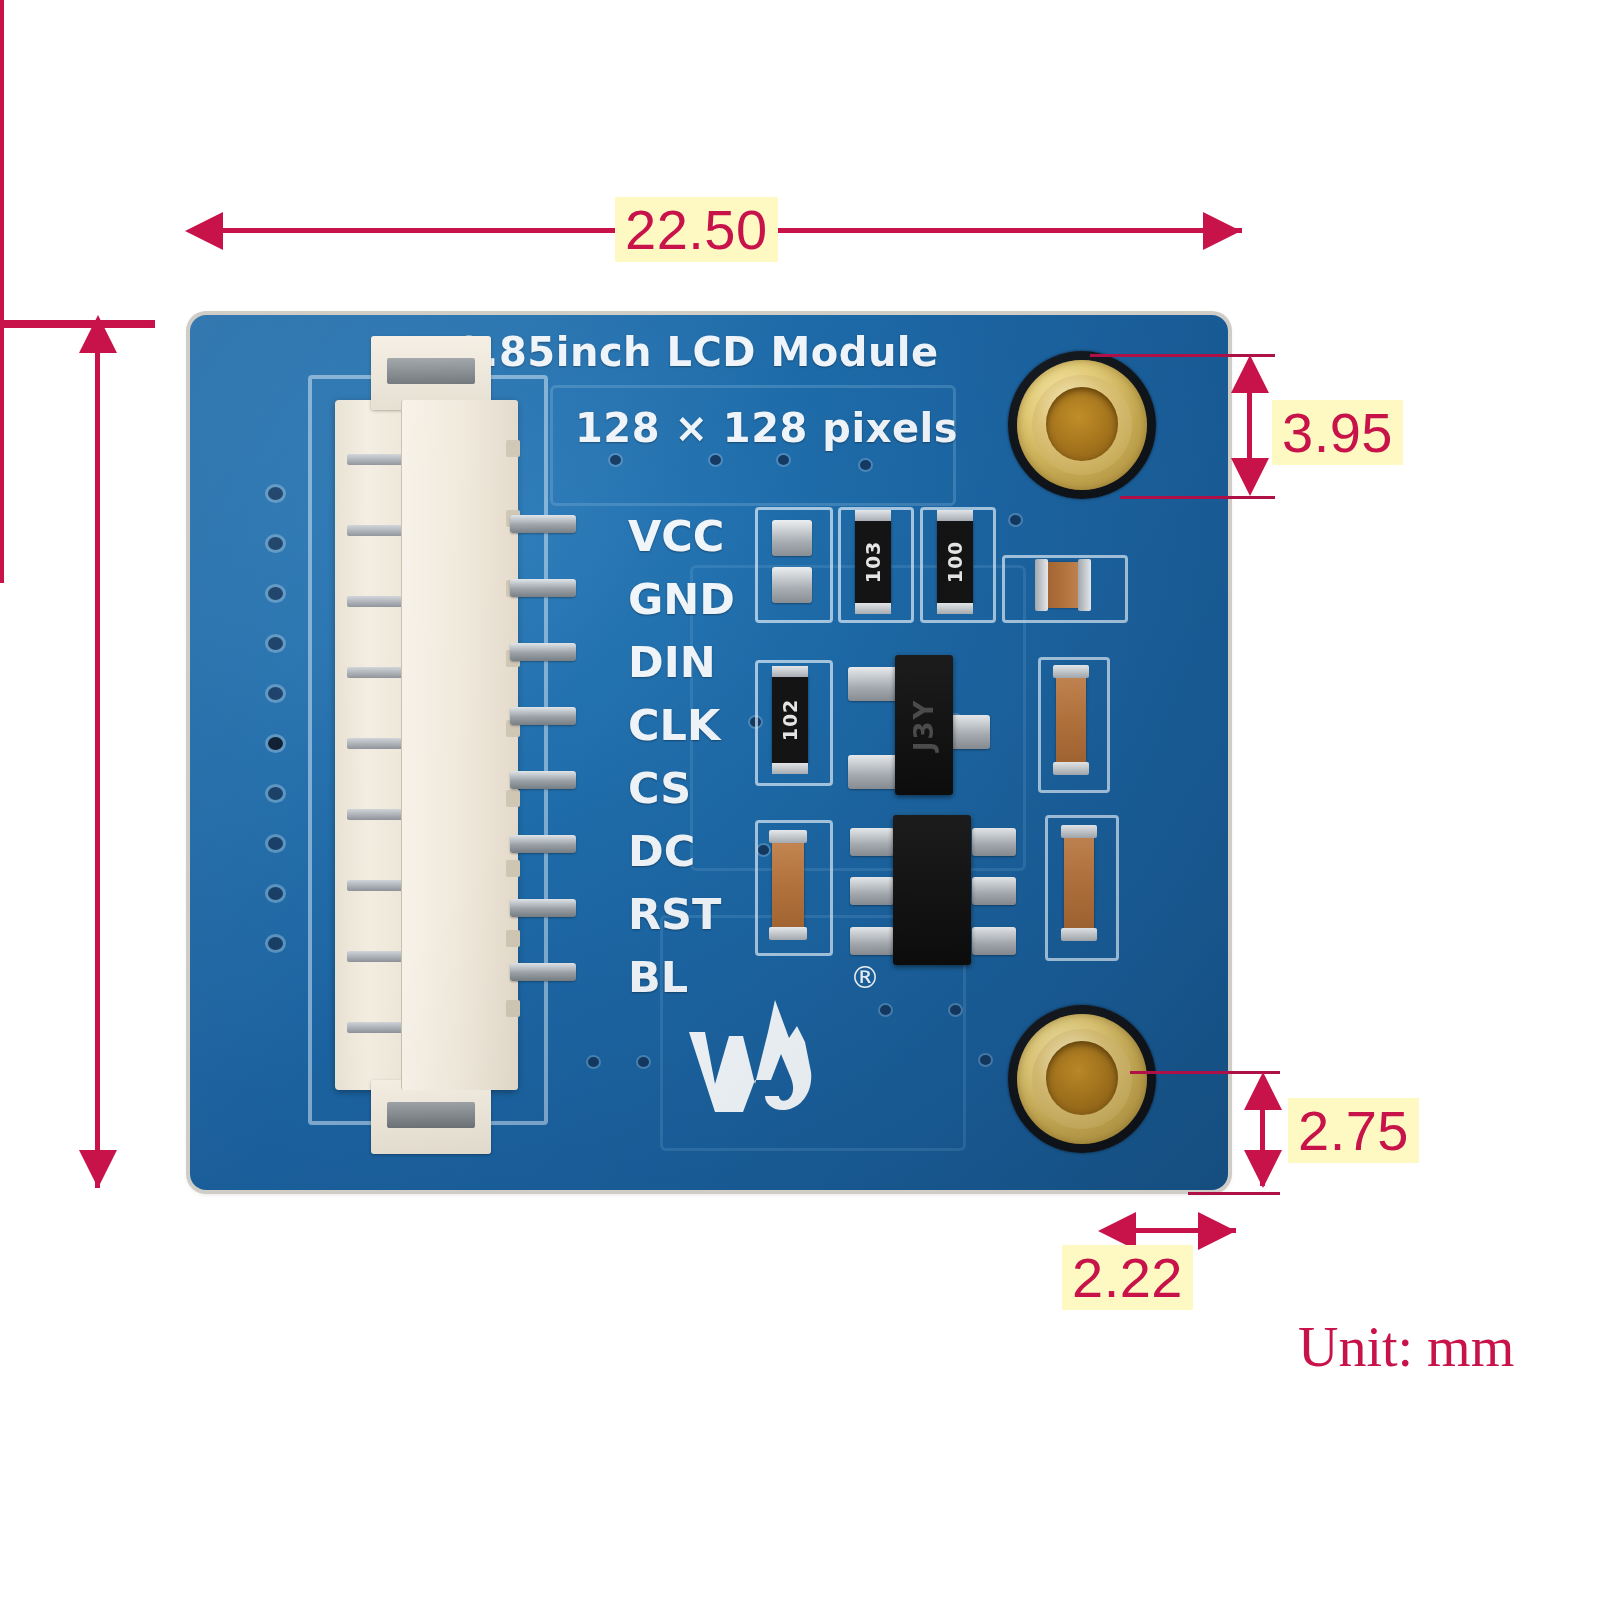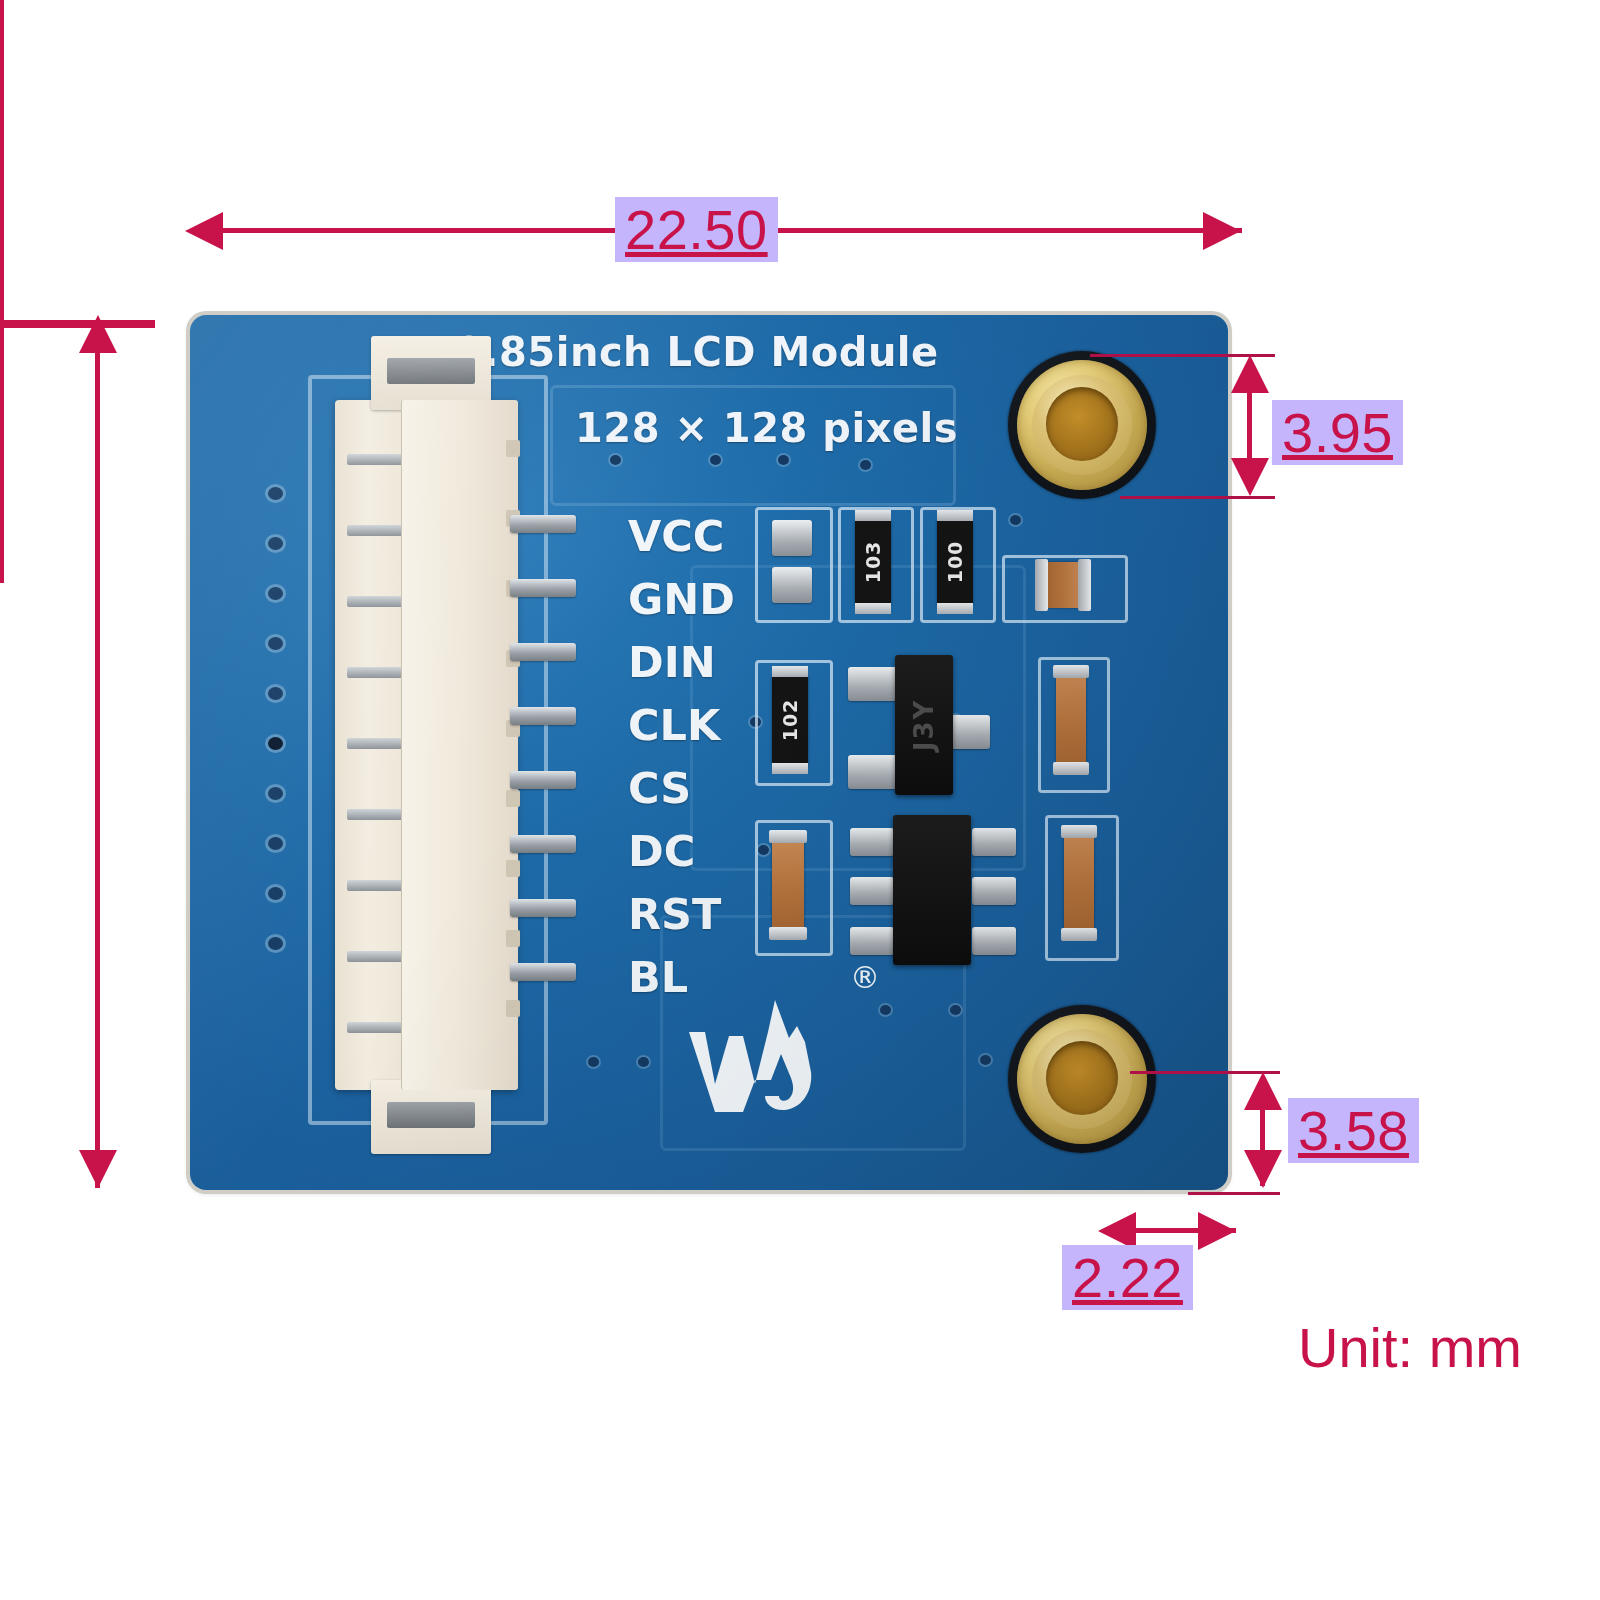--- a/index.html
+++ b/index.html
@@ -156,25 +156,25 @@
               border-right:38px solid #c8134a;}
   .arrow.right{border-top:19px solid transparent;border-bottom:19px solid transparent;
                border-left:38px solid #c8134a;}
   .arrow.up{border-left:19px solid transparent;border-right:19px solid transparent;
             border-bottom:38px solid #c8134a;}
   .arrow.down{border-left:19px solid transparent;border-right:19px solid transparent;
               border-top:38px solid #c8134a;}
   .dimtext{
     position:absolute;color:#c8134a;font-size:56px;
     font-family:"Liberation Sans","DejaVu Sans",sans-serif;
-    background:#c4b5fd;padding:0 10px;white-space:nowrap;letter-spacing:0.5px;text-decoration:underline;
+    background:#fef9c3;padding:0 10px;white-space:nowrap;letter-spacing:0.5px;
   }
   .unittext{
     position:absolute;color:#c8134a;font-size:56px;
-    font-family:Liberation Sans, sans-serif;white-space:nowrap;
+    font-family:Liberation Serif, serif;white-space:nowrap;
   }
   .leader{position:absolute;height:3px;background:#b01048;}
 </style>
 </head>
 <body>
 
 <div id="stage">
 
   <div class="board">
 
@@ -371,21 +371,21 @@
   <div class="dim dimline-v" style="left:1247px;top:366px;height:122px;"></div>
   <div class="arrow up" style="left:1231px;top:355px;"></div>
   <div class="arrow down" style="left:1231px;top:458px;"></div>
   <div class="dimtext" style="left:1272px;top:400px;">3.95</div>
 
   <div class="leader" style="left:1130px;top:1071px;width:150px;"></div>
   <div class="leader" style="left:1188px;top:1192px;width:92px;"></div>
   <div class="dim dimline-v" style="left:1260px;top:1082px;height:104px;"></div>
   <div class="arrow up" style="left:1244px;top:1072px;"></div>
   <div class="arrow down" style="left:1244px;top:1150px;"></div>
-  <div class="dimtext" style="left:1288px;top:1098px;">3.58</div>
+  <div class="dimtext" style="left:1288px;top:1098px;">2.75</div>
 
   <div class="ext-v" style="left:1105px;top:1110px;height:130px;"></div>
   <div class="ext-v" style="left:1233px;top:1115px;height:125px;"></div>
   <div class="dim dimline-h" style="left:1110px;top:1228px;width:126px;"></div>
   <div class="arrow left" style="left:1098px;top:1212px;"></div>
   <div class="arrow right" style="left:1198px;top:1212px;"></div>
   <div class="dimtext" style="left:1062px;top:1245px;">2.22</div>
 
   <div class="unittext" style="left:1298px;top:1315px;">Unit: mm</div>
 

